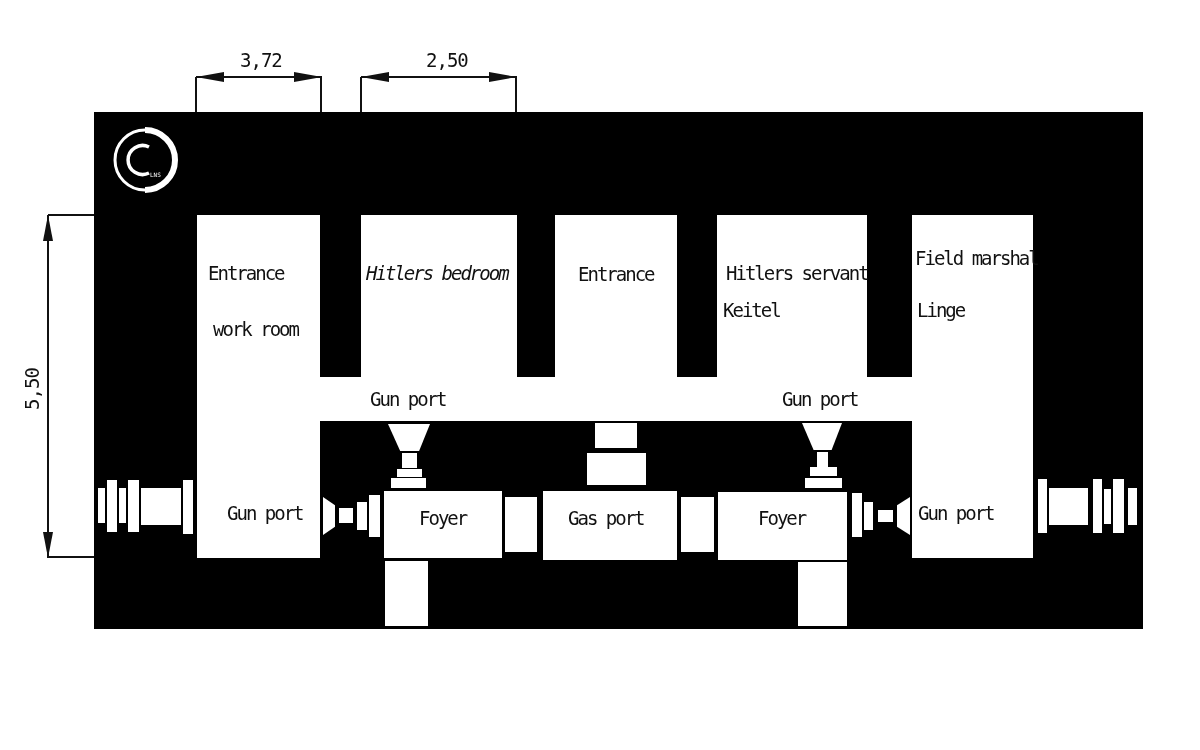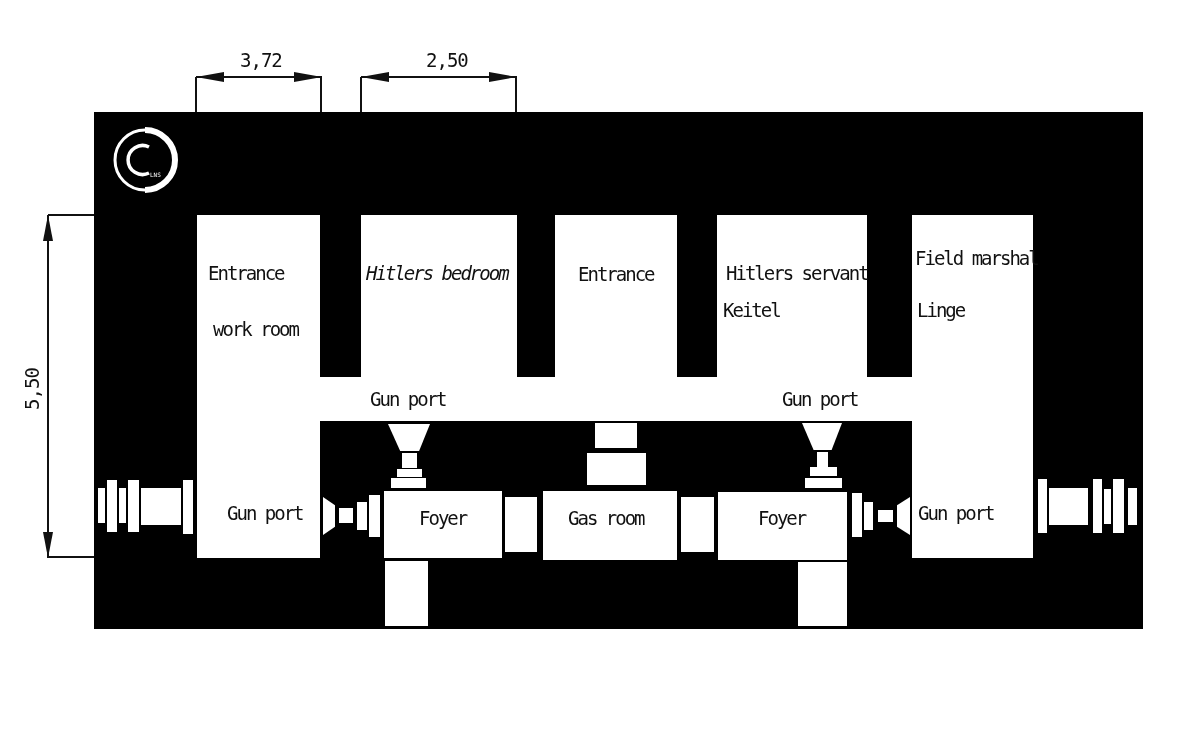--- a/index.html
+++ b/index.html
@@ -122,16 +122,16 @@
   <div class="lbl" style="left:723px;top:300px;">Keitel</div>
 
   <div class="lbl" style="left:915px;top:248px;">Field marshal</div>
   <div class="lbl" style="left:917px;top:300px;">Linge</div>
   <div class="lbl" style="left:918px;top:503px;">Gun port</div>
 
   <div class="lbl" style="left:370px;top:389px;">Gun port</div>
   <div class="lbl" style="left:782px;top:389px;">Gun port</div>
 
   <div class="lbl" style="left:419px;top:508px;">Foyer</div>
-  <div class="lbl" style="left:568px;top:508px;">Gas room</div>
+  <div class="lbl" style="left:568px;top:508px;">Gas port</div>
   <div class="lbl" style="left:758px;top:508px;">Foyer</div>
 
 </div>
 
 </body></html>

